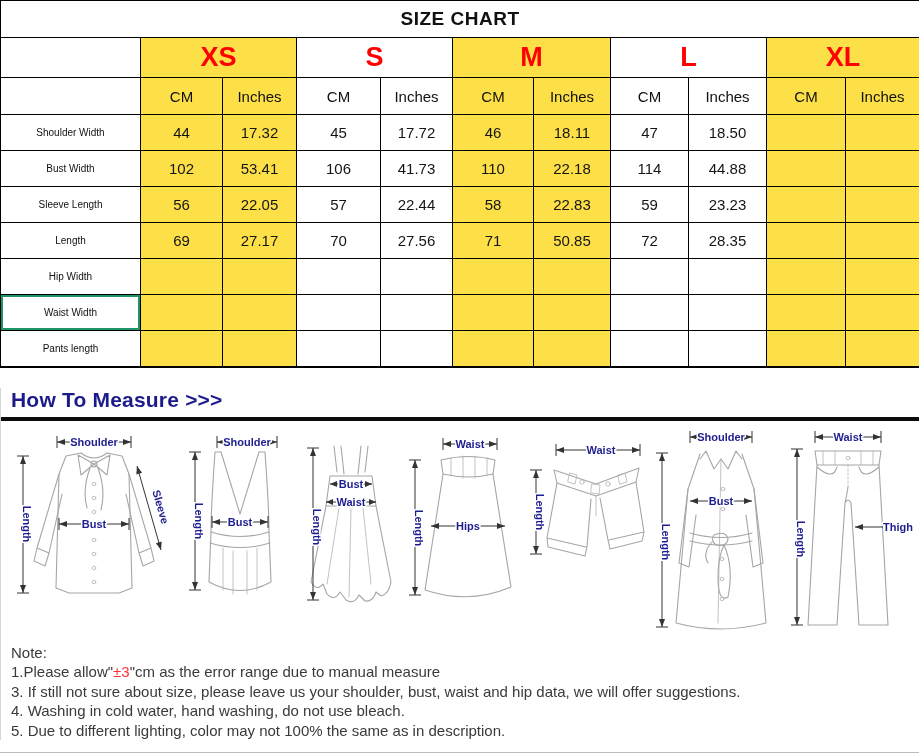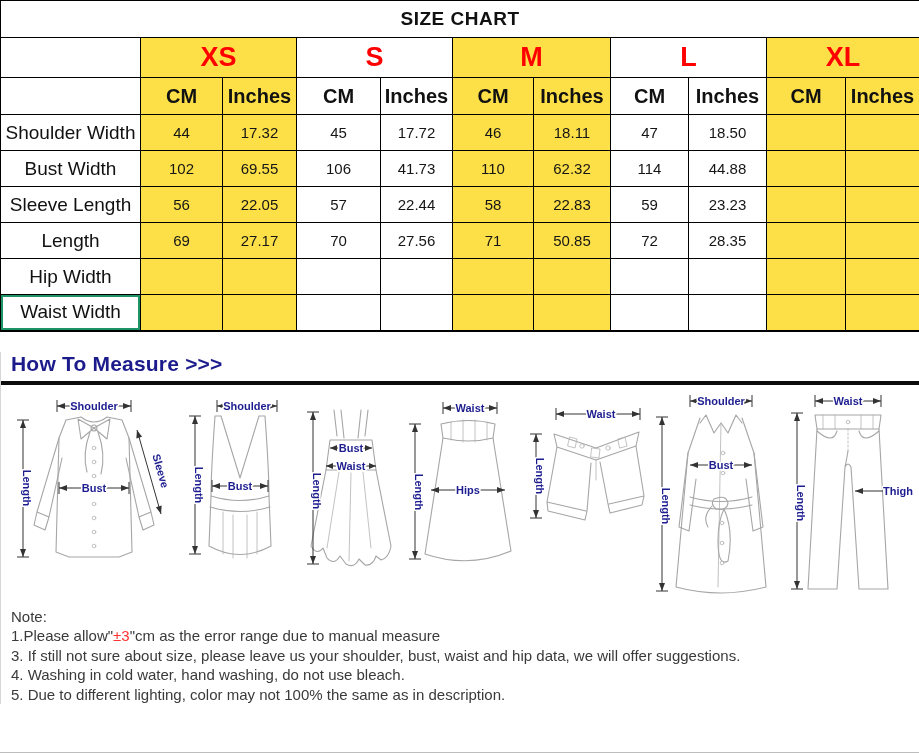--- a/index.html
+++ b/index.html
@@ -6,24 +6,24 @@
   body{width:919px;height:753px;overflow:hidden;font-family:"Liberation Sans",sans-serif;-webkit-font-smoothing:antialiased;}
   .page{width:919px;height:753px;background:#fff;border-bottom:1px solid #bdbdbd;box-sizing:border-box;position:relative;}
 
   
   table.size-table{border-collapse:collapse;table-layout:fixed;width:919px;}
   table.size-table td{border:1px solid #000;text-align:center;vertical-align:middle;padding:0;overflow:hidden;white-space:nowrap;}
   td.title-cell{height:36px;border-bottom:1px solid #000;font-size:19px;font-weight:bold;color:#111;letter-spacing:.5px;}
   tr.size-row{height:40px;}
   td.size{font-size:27px;font-weight:bold;color:#ff0000;}
   tr.unit-row{height:37px;}
-  tr.unit-row td{font-size:20px;font-weight:bold;color:#111;}
+  tr.unit-row td{font-size:15px;font-weight:normal;color:#111;}
   tr.data-row{height:36px;}
   tr.data-row td{font-size:15px;color:#151515;}
-  tr.data-row td.lbl{font-size:19px;color:#111;}
+  tr.data-row td.lbl{font-size:10px;color:#111;}
   tr.data-row:last-child td{border-bottom-width:2px;}
   .s{background:#fde047;}
   .sel{box-shadow:inset 0 0 0 2px #1d9466;}
 
   
   .lower{border-left:1px solid #d6d6d6;box-sizing:border-box;}
   .htm-heading{margin:20px 0 0 10px;font-size:21px;font-weight:bold;color:#1b1b8c;letter-spacing:.2px;}
   .htm-rule{height:4px;background:#0c0c0c;margin-top:5px;width:100%;}
 
   .diagrams{display:flex;justify-content:space-between;align-items:flex-end;padding:8px 4px 0 8px;height:208px;}
@@ -91,25 +91,25 @@
       <td class="s">46</td>
       <td class="s">18.11</td>
       <td>47</td>
       <td>18.50</td>
       <td class="s"></td>
       <td class="s"></td>
     </tr>
     <tr class="data-row">
       <td class="lbl">Bust Width</td>
       <td class="s">102</td>
-      <td class="s">69.55</td>
+      <td class="s">53.41</td>
       <td>106</td>
       <td>41.73</td>
       <td class="s">110</td>
-      <td class="s">62.32</td>
+      <td class="s">22.18</td>
       <td>114</td>
       <td>44.88</td>
       <td class="s"></td>
       <td class="s"></td>
     </tr>
     <tr class="data-row">
       <td class="lbl">Sleeve Length</td>
       <td class="s">56</td>
       <td class="s">22.05</td>
       <td>57</td>
@@ -142,20 +142,33 @@
       <td></td>
       <td class="s"></td>
       <td class="s"></td>
       <td></td>
       <td></td>
       <td class="s"></td>
       <td class="s"></td>
     </tr>
     <tr class="data-row">
       <td class="lbl sel">Waist Width</td>
+      <td class="s"></td>
+      <td class="s"></td>
+      <td></td>
+      <td></td>
+      <td class="s"></td>
+      <td class="s"></td>
+      <td></td>
+      <td></td>
+      <td class="s"></td>
+      <td class="s"></td>
+    </tr>
+    <tr class="data-row">
+      <td class="lbl">Pants length</td>
       <td class="s"></td>
       <td class="s"></td>
       <td></td>
       <td></td>
       <td class="s"></td>
       <td class="s"></td>
       <td></td>
       <td></td>
       <td class="s"></td>
       <td class="s"></td>

